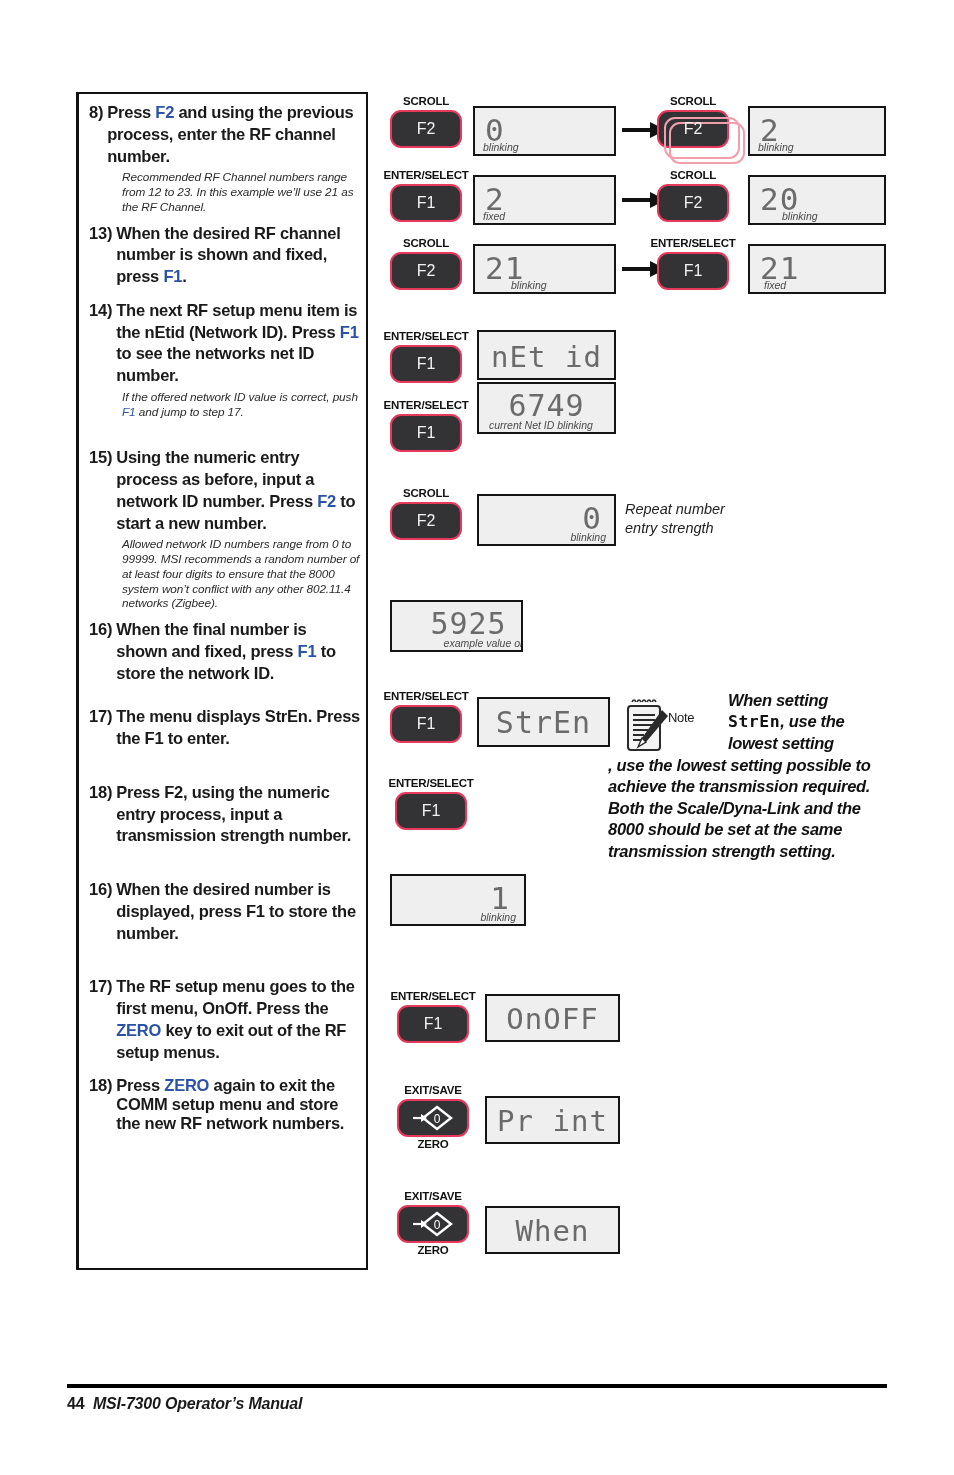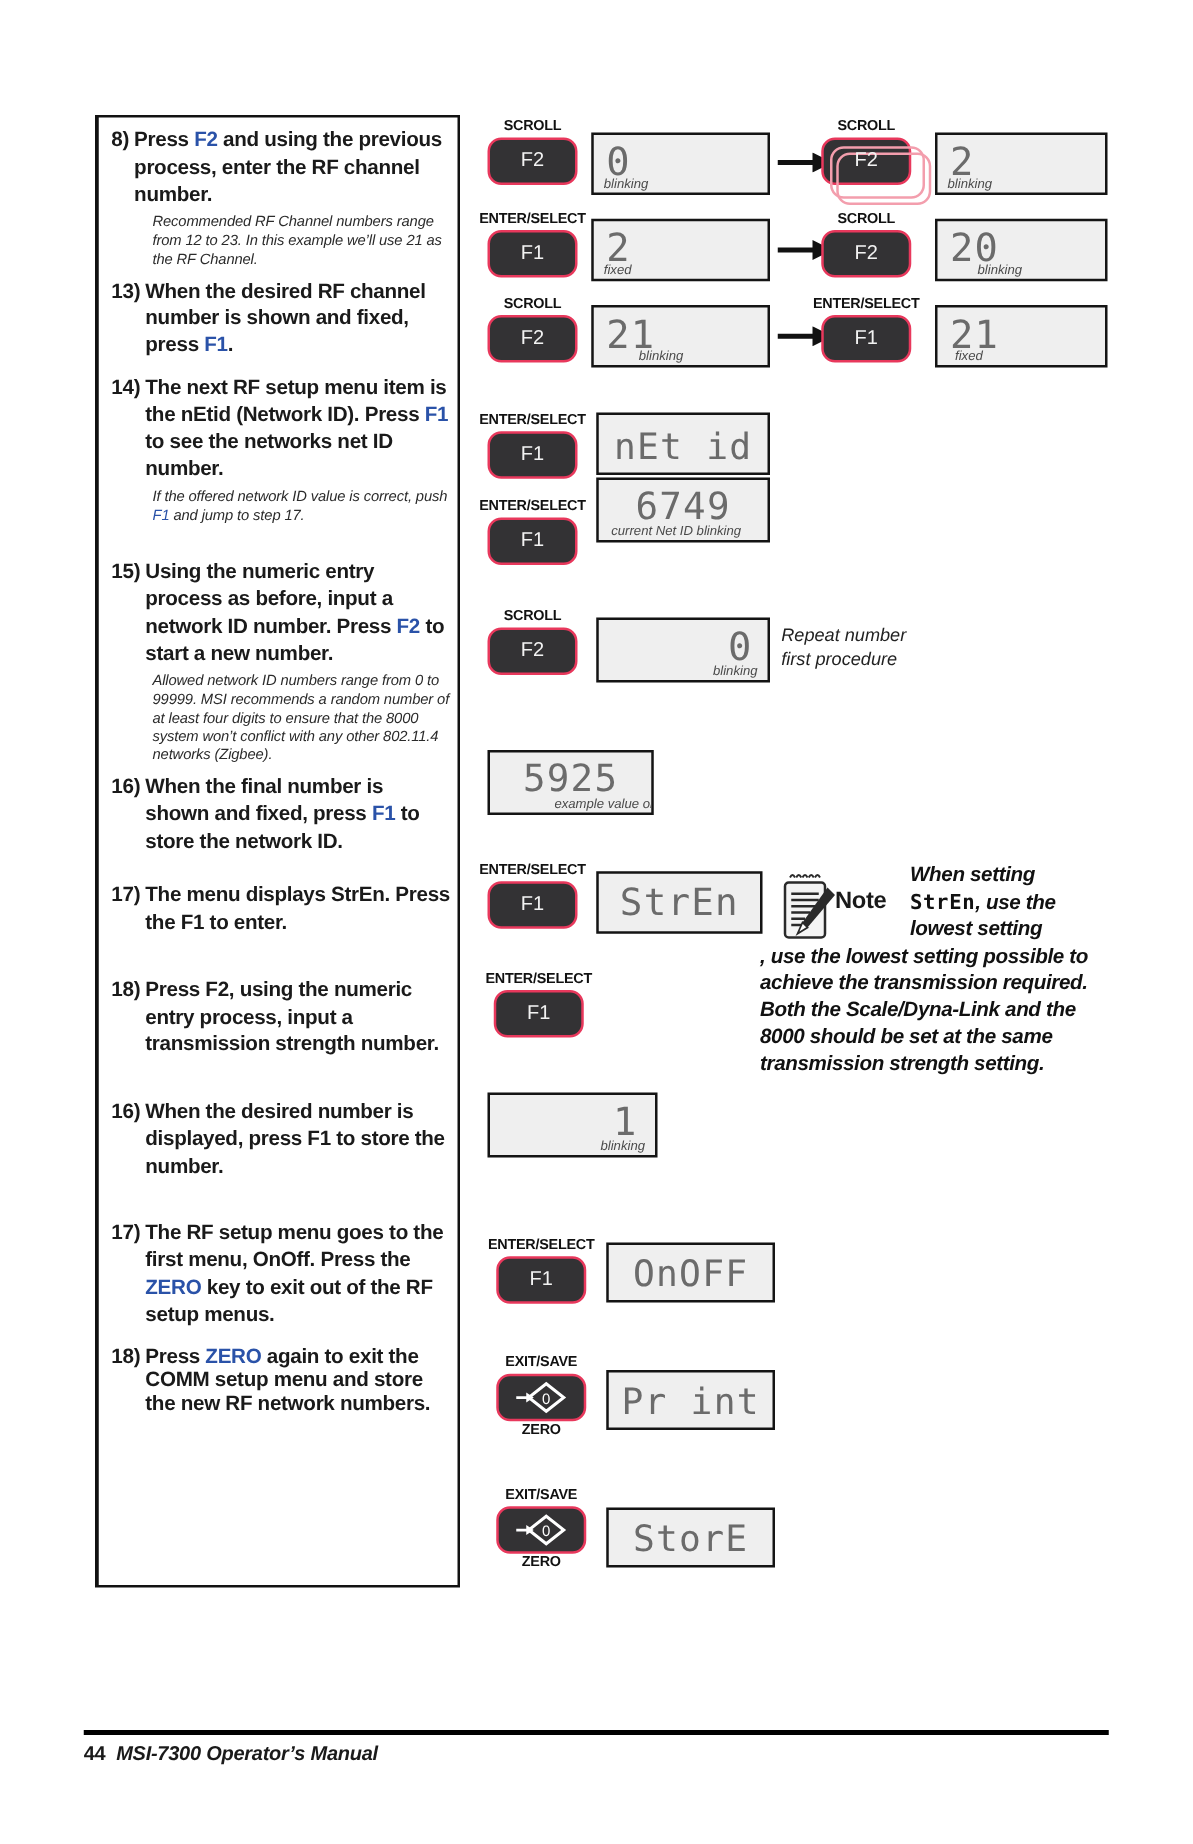--- a/index.html
+++ b/index.html
@@ -125,21 +125,21 @@
     white-space: nowrap;
   }
 
   
   .arrow { position:absolute; }
 
   
   #note-icon { position:absolute; }
   #note-word {
     position:absolute;
-    font-size: 19px; font-weight: bold; letter-spacing: -0.3px;
+    font-size: 13px; font-weight: normal; letter-spacing: -0.3px;
   }
   #note-text {
     position:absolute;
     font-size: 16.5px;
     font-weight: bold;
     font-style: italic;
     line-height: 1.3;
     letter-spacing: -0.3px;
     color:#111;
   }
@@ -329,25 +329,25 @@
     <div class="fkey">F2</div>
   </div>
 
   <div class="lcd" style="left:477px; top:494px; width:139px; height:52px;">
     <div class="glyphs" style="right:12px; font-size:31px;">0</div>
     <div class="cap" style="right:8px; left:auto;">blinking</div>
   </div>
 
   <div class="abs" style="left:625px; top:500px; font-size:14.5px; font-style:italic; line-height:1.32; color:#222;">
     <div>Repeat number</div>
-    <div>first procedure</div>
+    <div>entry strength</div>
   </div>
 
   <div class="lcd" style="left:390px; top:600px; width:133px; height:52px;">
-    <div class="glyphs" style="left:0; width:100%; text-align:center; font-size:30px;">5925</div>
+    <div class="glyphs" style="left:12px; width:100%; text-align:center; font-size:30px;">5925</div>
     <div class="cap" style="left:0; width:100%; text-align:center;margin-left:32px;">example value only</div>
   </div>
 
   <div class="btngroup" style="left:381px; top:691px;">
     <div class="btnlabel">ENTER/SELECT</div>
     <div class="fkey">F1</div>
   </div>
 
   <div class="lcd" style="left:477px; top:697px; width:133px; height:50px;">
     <div class="glyphs" style="left:0; width:100%; text-align:center; font-size:30px; top:6px;">StrEn</div>
@@ -396,21 +396,21 @@
         <path d="M6 13 H17" stroke="#fff" stroke-width="2.2" fill="none"></path>
         <path d="M14 9 L20 13 L14 17 Z" fill="#fff"></path>
         <path d="M30 2 L44 13 L30 24 L16 13 Z" fill="none" stroke="#fff" stroke-width="2.4"></path>
         <text x="30" y="18" font-size="12" fill="#fff" text-anchor="middle" font-family="Liberation Sans, sans-serif">0</text>
       </svg>
     </div>
     <div class="btnlabel below">ZERO</div>
   </div>
 
   <div class="lcd" style="left:485px; top:1206px; width:135px; height:48px;">
-    <div class="glyphs" style="left:0; width:100%; text-align:center; font-size:29px; top:6px;">StorE</div>
+    <div class="glyphs" style="left:0; width:100%; text-align:center; font-size:29px; top:6px;">When</div>
   </div>
 
   <svg id="note-icon" style="left:622px; top:697px;" width="48" height="58" viewBox="0 0 48 58">
     <rect x="6" y="9" width="32" height="44" rx="3" fill="#f4f4f4" stroke="#2a2a2a" stroke-width="2"></rect>
     <g stroke="#2a2a2a" stroke-width="1.6" fill="none">
       <path d="M10 5 q2 -4 4 0"></path>
         <path d="M15 5 q2 -4 4 0"></path>
         <path d="M20 5 q2 -4 4 0"></path>
       <path d="M25 5 q2 -4 4 0"></path>
         <path d="M30 5 q2 -4 4 0"></path>

